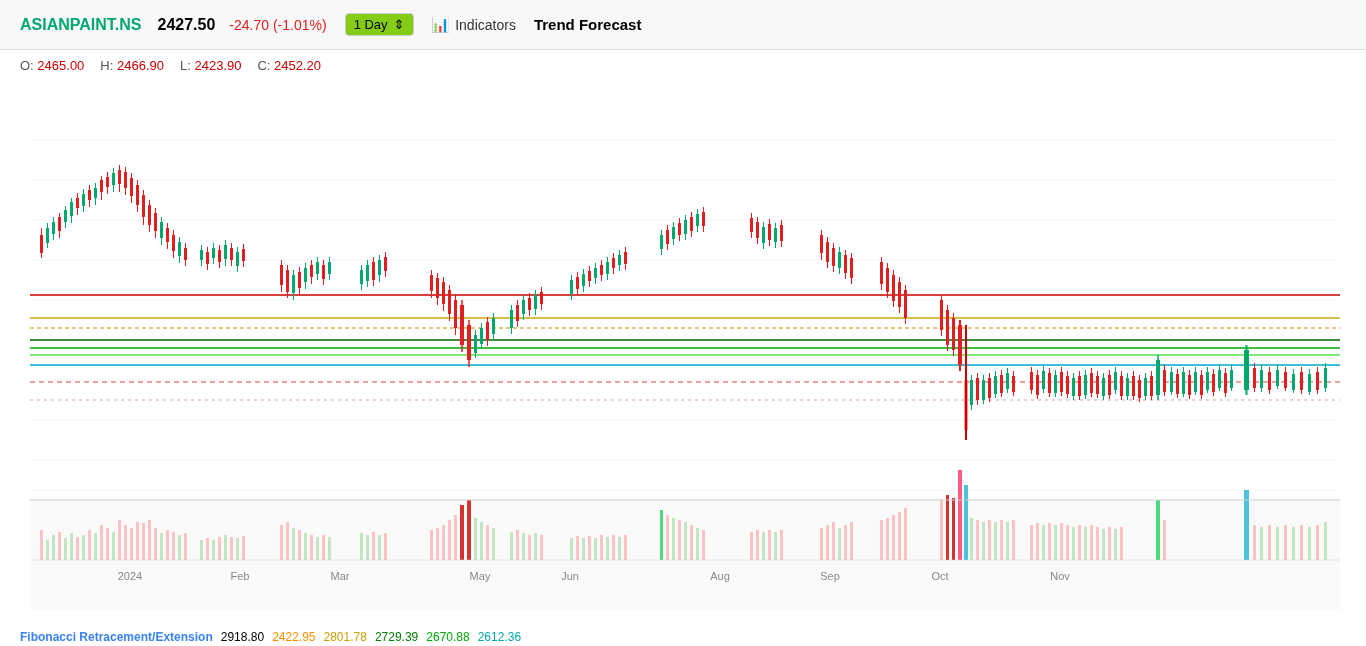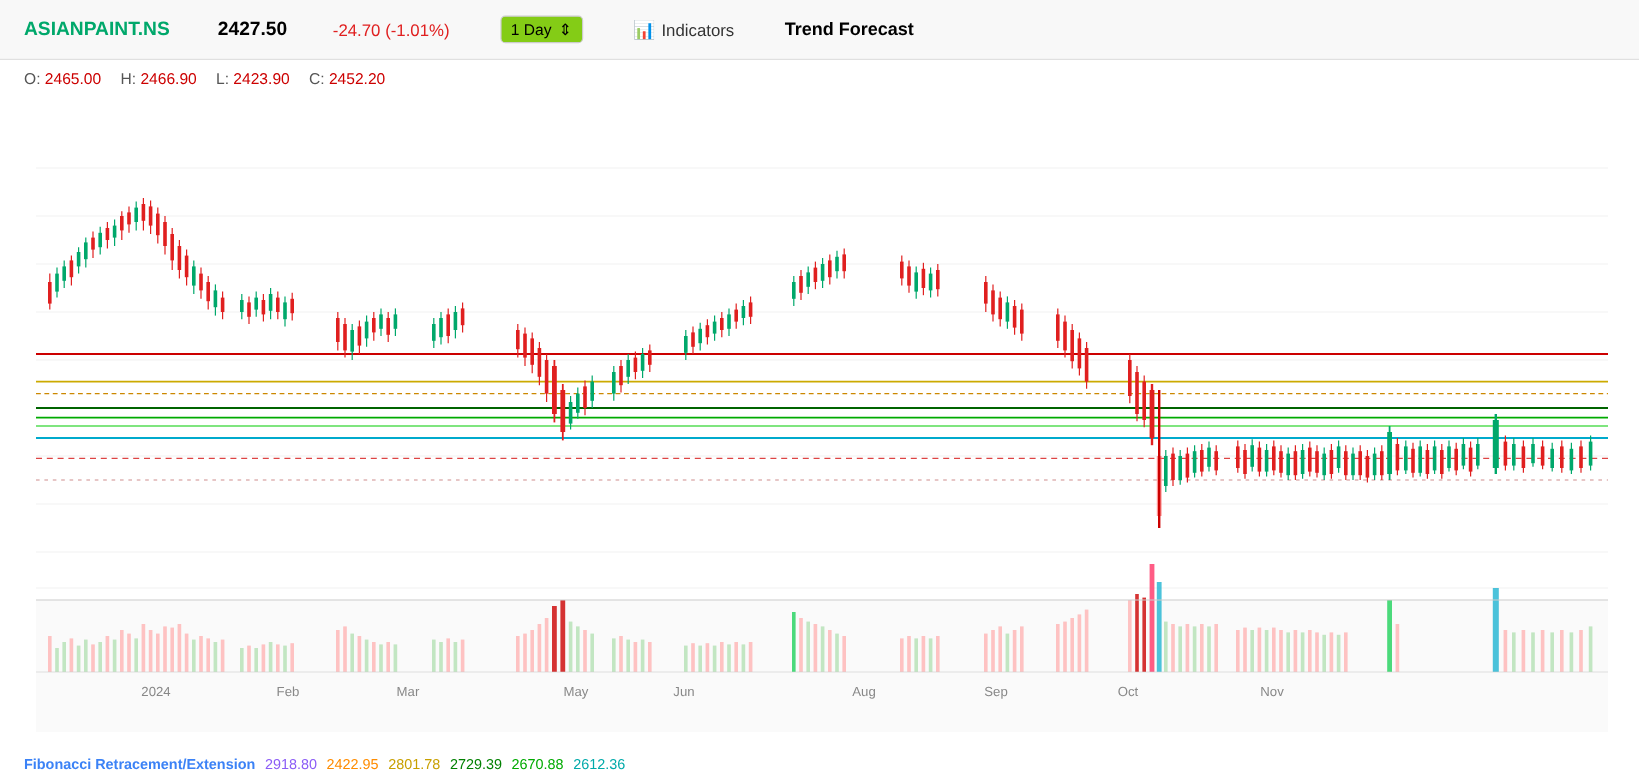--- a/index.html
+++ b/index.html
@@ -18,21 +18,21 @@
       position: relative;
     }
 
     .toolbar {
       display: flex;
       align-items: center;
       padding: 8px 20px;
       border-bottom: 1px solid #e0e0e0;
       background: #f8f8f8;
       height: 50px;
-      gap: 32px;
+      gap: 8px;
     }
 
     .ticker-symbol {
       font-weight: bold;
       font-size: 16px;
       color: #00a86b;
     }
 
     .price-current {
       font-size: 16px;
@@ -150,21 +150,21 @@
       display: flex;
       gap: 8px;
       align-items: center;
     }
 
     .fib-legend-label {
       font-weight: bold;
       color: #3b82f6;
     }
 
-    .fib-val-red { color: #8b5cf6; }
+    .fib-val-red { color: #000000; }
     .fib-val-orange { color: #ff8c00; }
     .fib-val-yellow { color: #c8a000; }
     .fib-val-green-dark { color: #008000; }
     .fib-val-green { color: #00aa00; }
     .fib-val-cyan { color: #00aaaa; }
 
     .bar-chart-icon {
       font-size: 15px;
       color: #333;
     }

